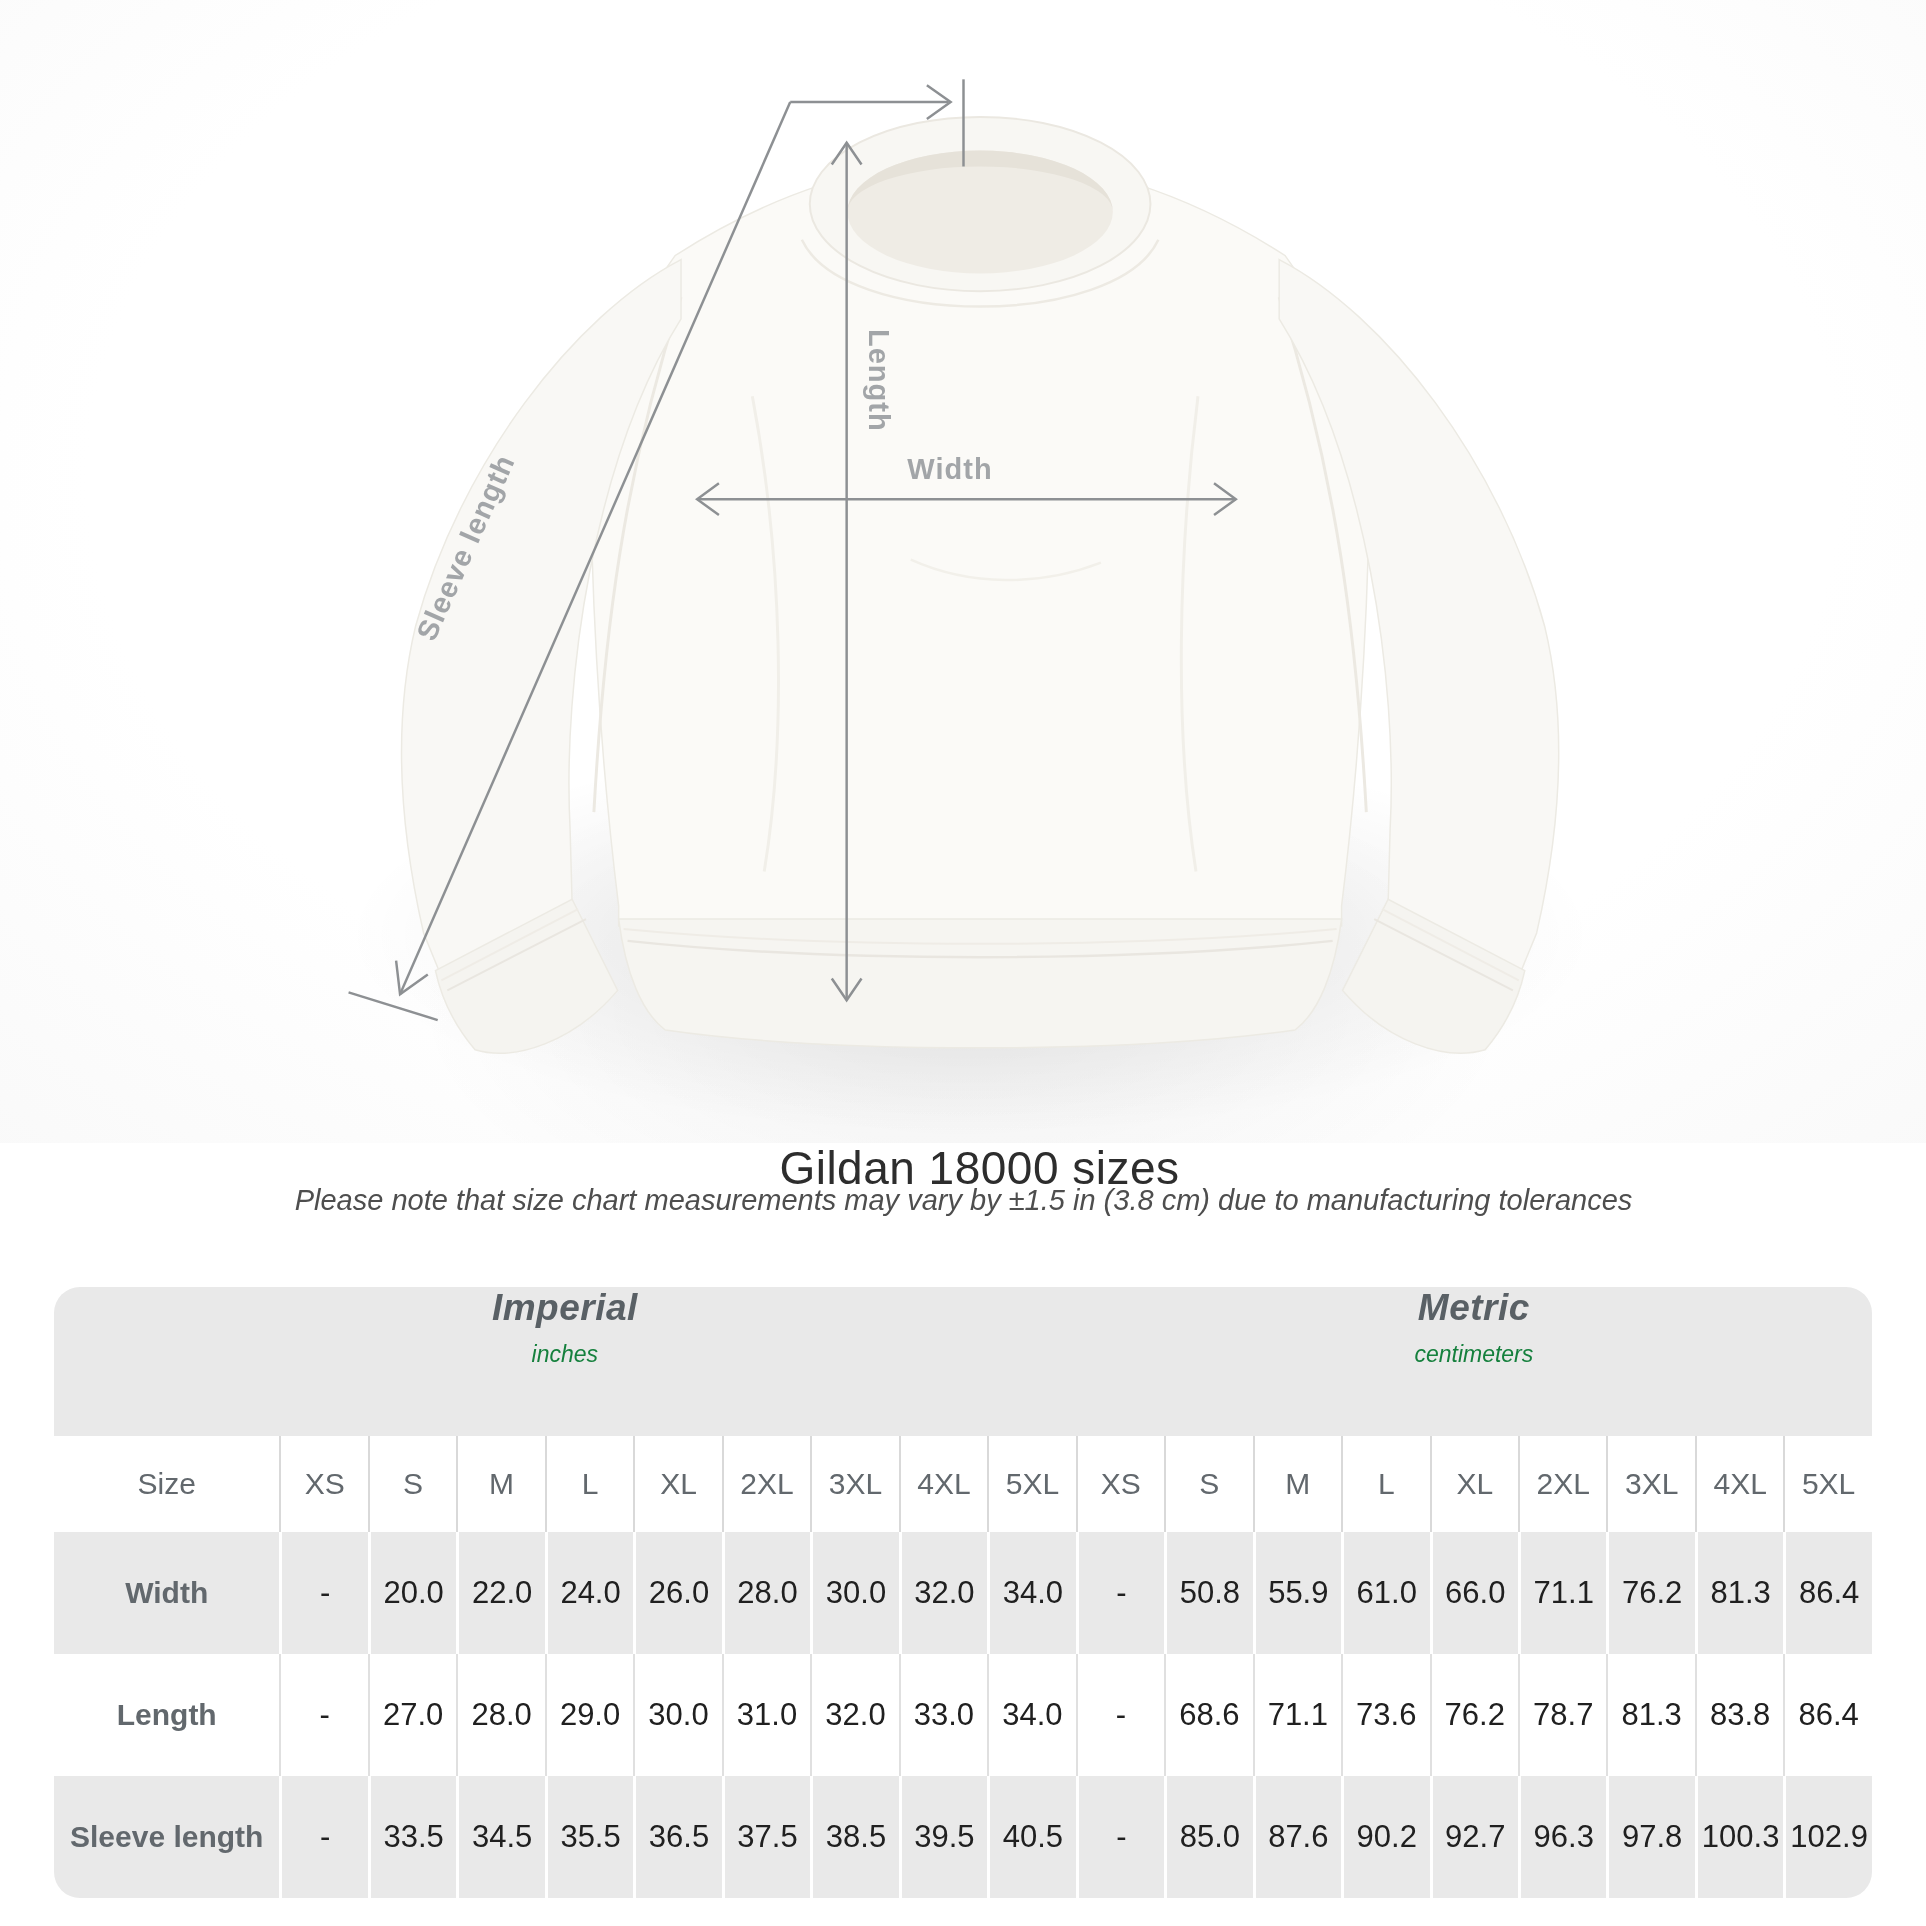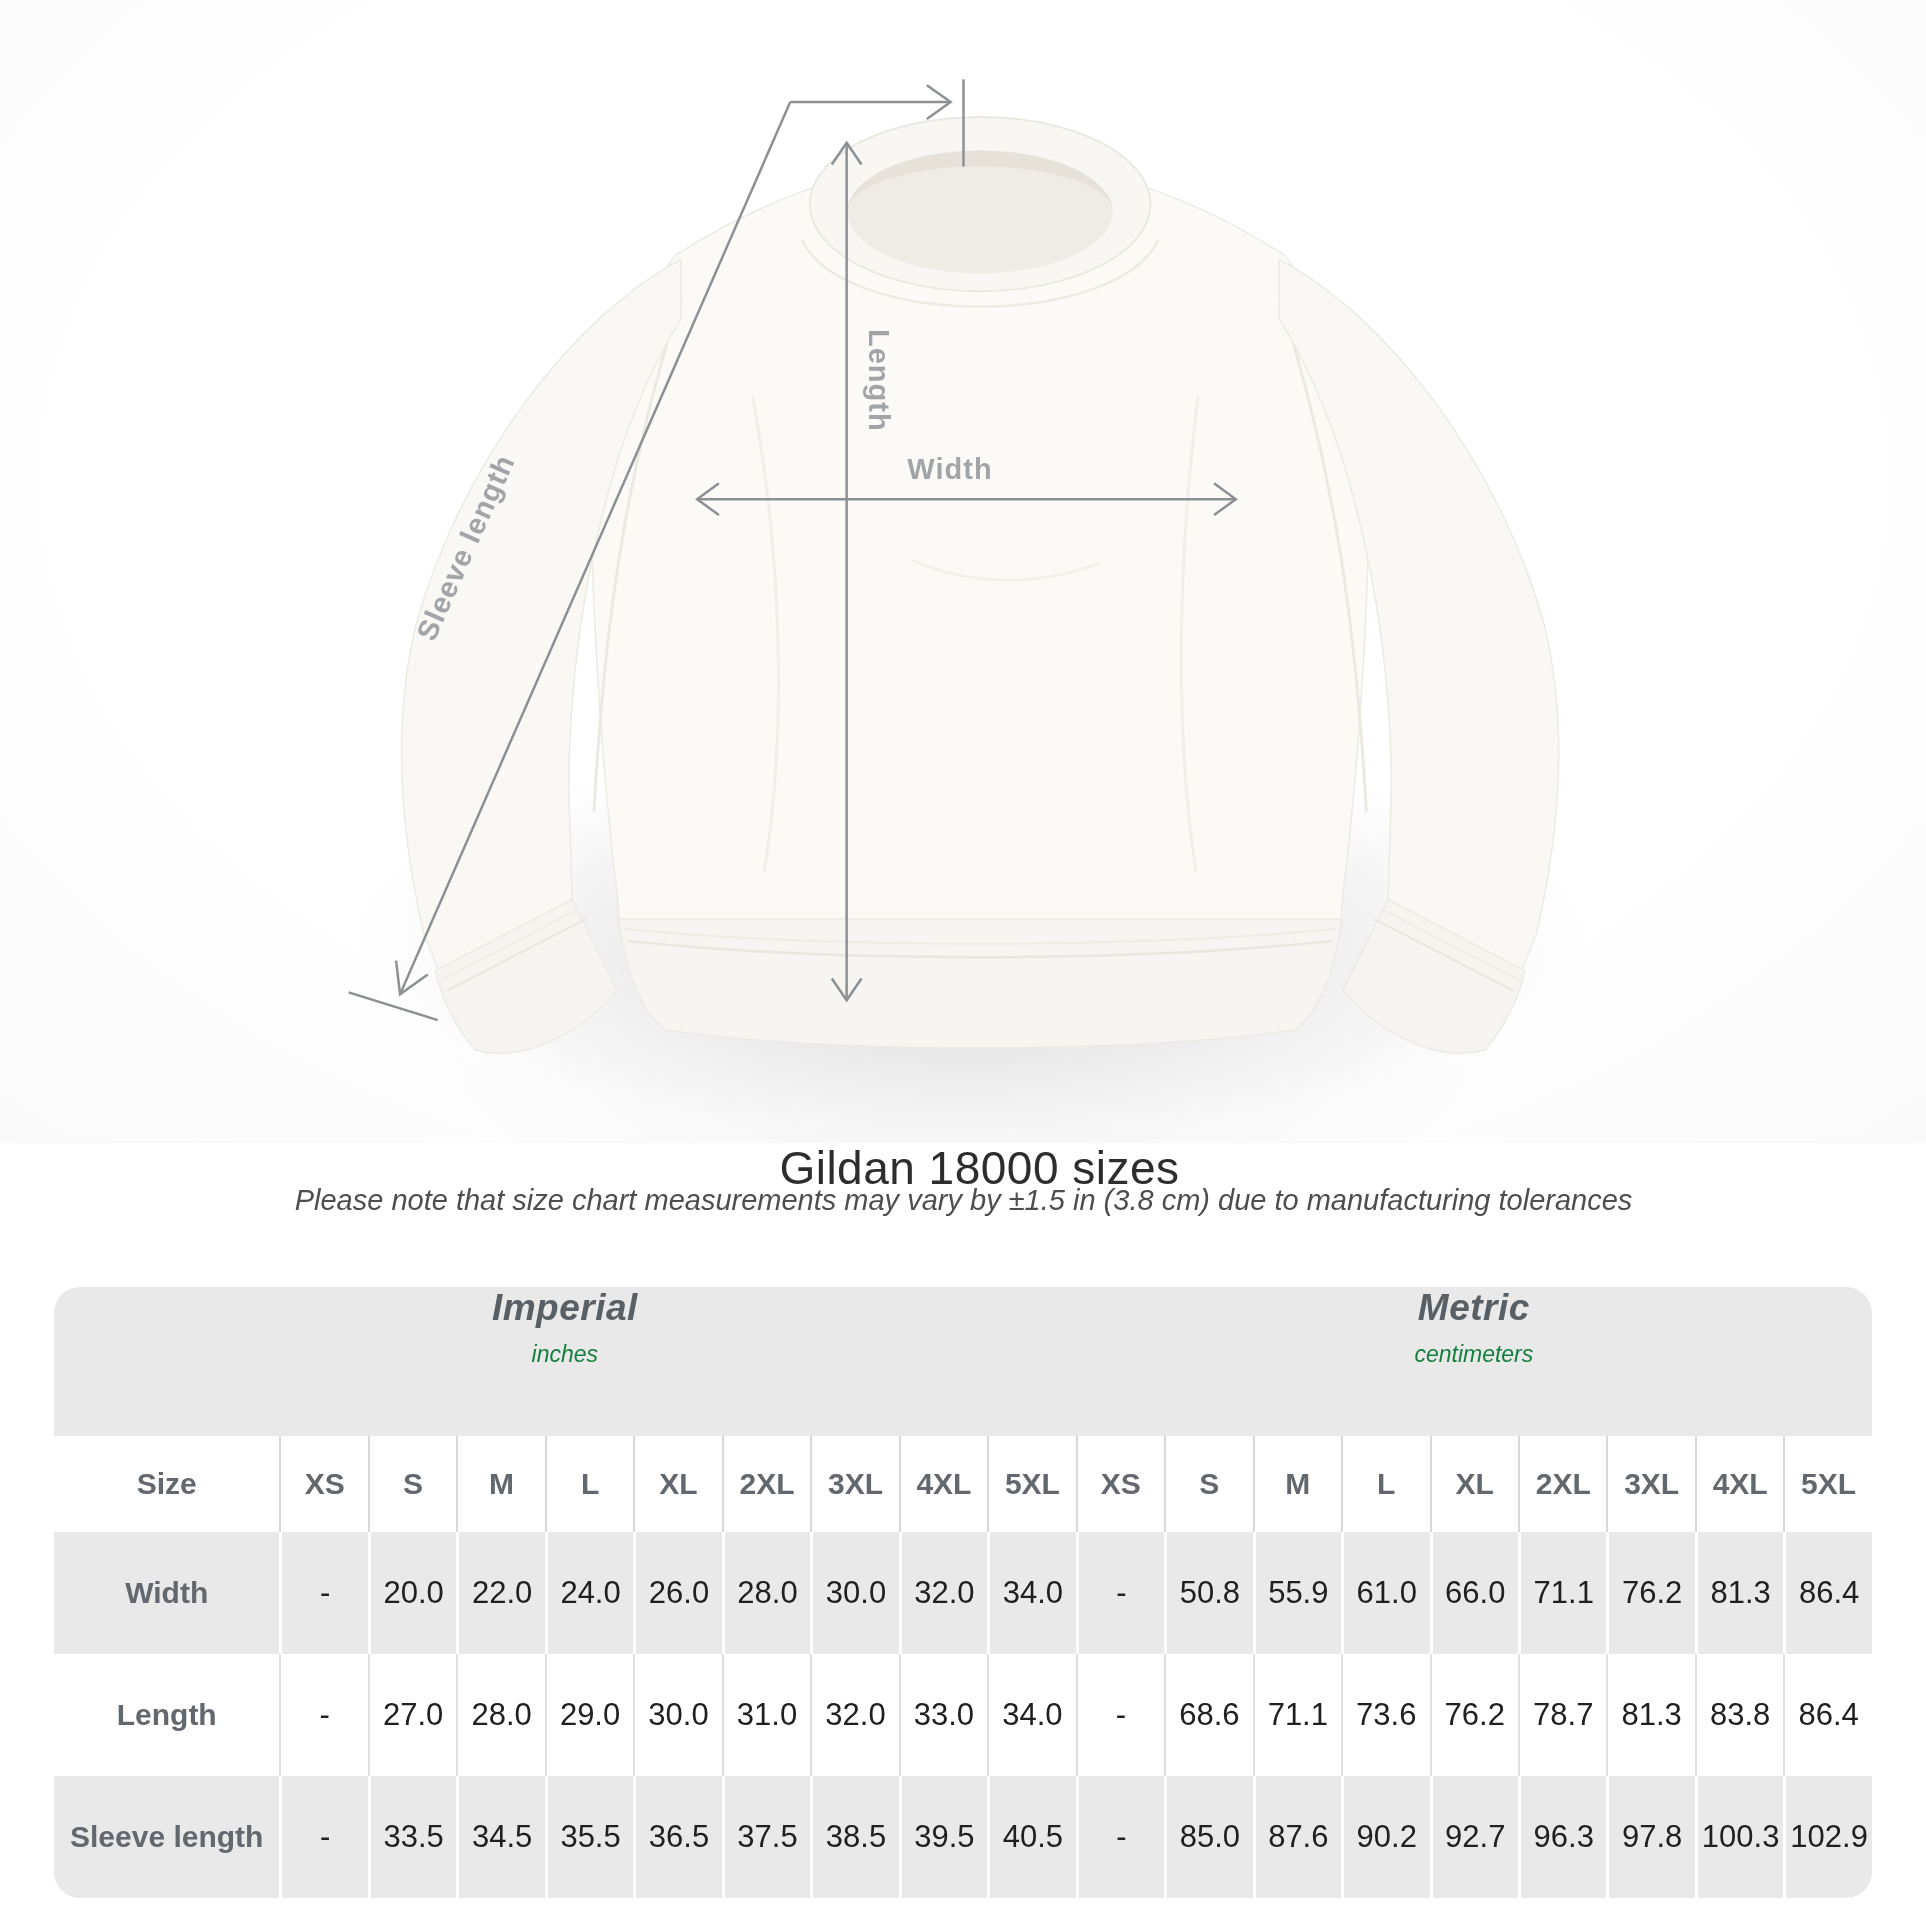--- a/index.html
+++ b/index.html
@@ -47,21 +47,21 @@
   .size-row{height:96px;background:#ffffff;}
   .data-row{height:122px;}
   .row-gray{background:#e9e9e9;}
   .row-white{background:#ffffff;}
   .cell{
     flex:0 0 4.8667%;box-sizing:border-box;
     display:flex;align-items:center;justify-content:center;
     font-size:31px;color:#202020;
   }
   .label-cell{flex:0 0 12.4%;font-weight:bold;color:#62686d;font-size:30px;}
-  .size-row .cell{font-weight:bold;color:#62686d;font-size:30px;}
+  .size-row .cell{font-weight:normal;color:#62686d;font-size:30px;}
   .size-row .cell:not(:first-child){border-left:2px solid #d9d9d9;}
   .row-white .cell:not(:first-child){border-left:2px solid #e0e0e0;}
   .row-gray .cell:not(:first-child){border-left:3px solid #ffffff;}
 </style>
 </head>
 <body>
 
 <div class="photo-bg"></div>
 
 <svg class="shirt-svg" viewBox="0 0 1340 1150">

